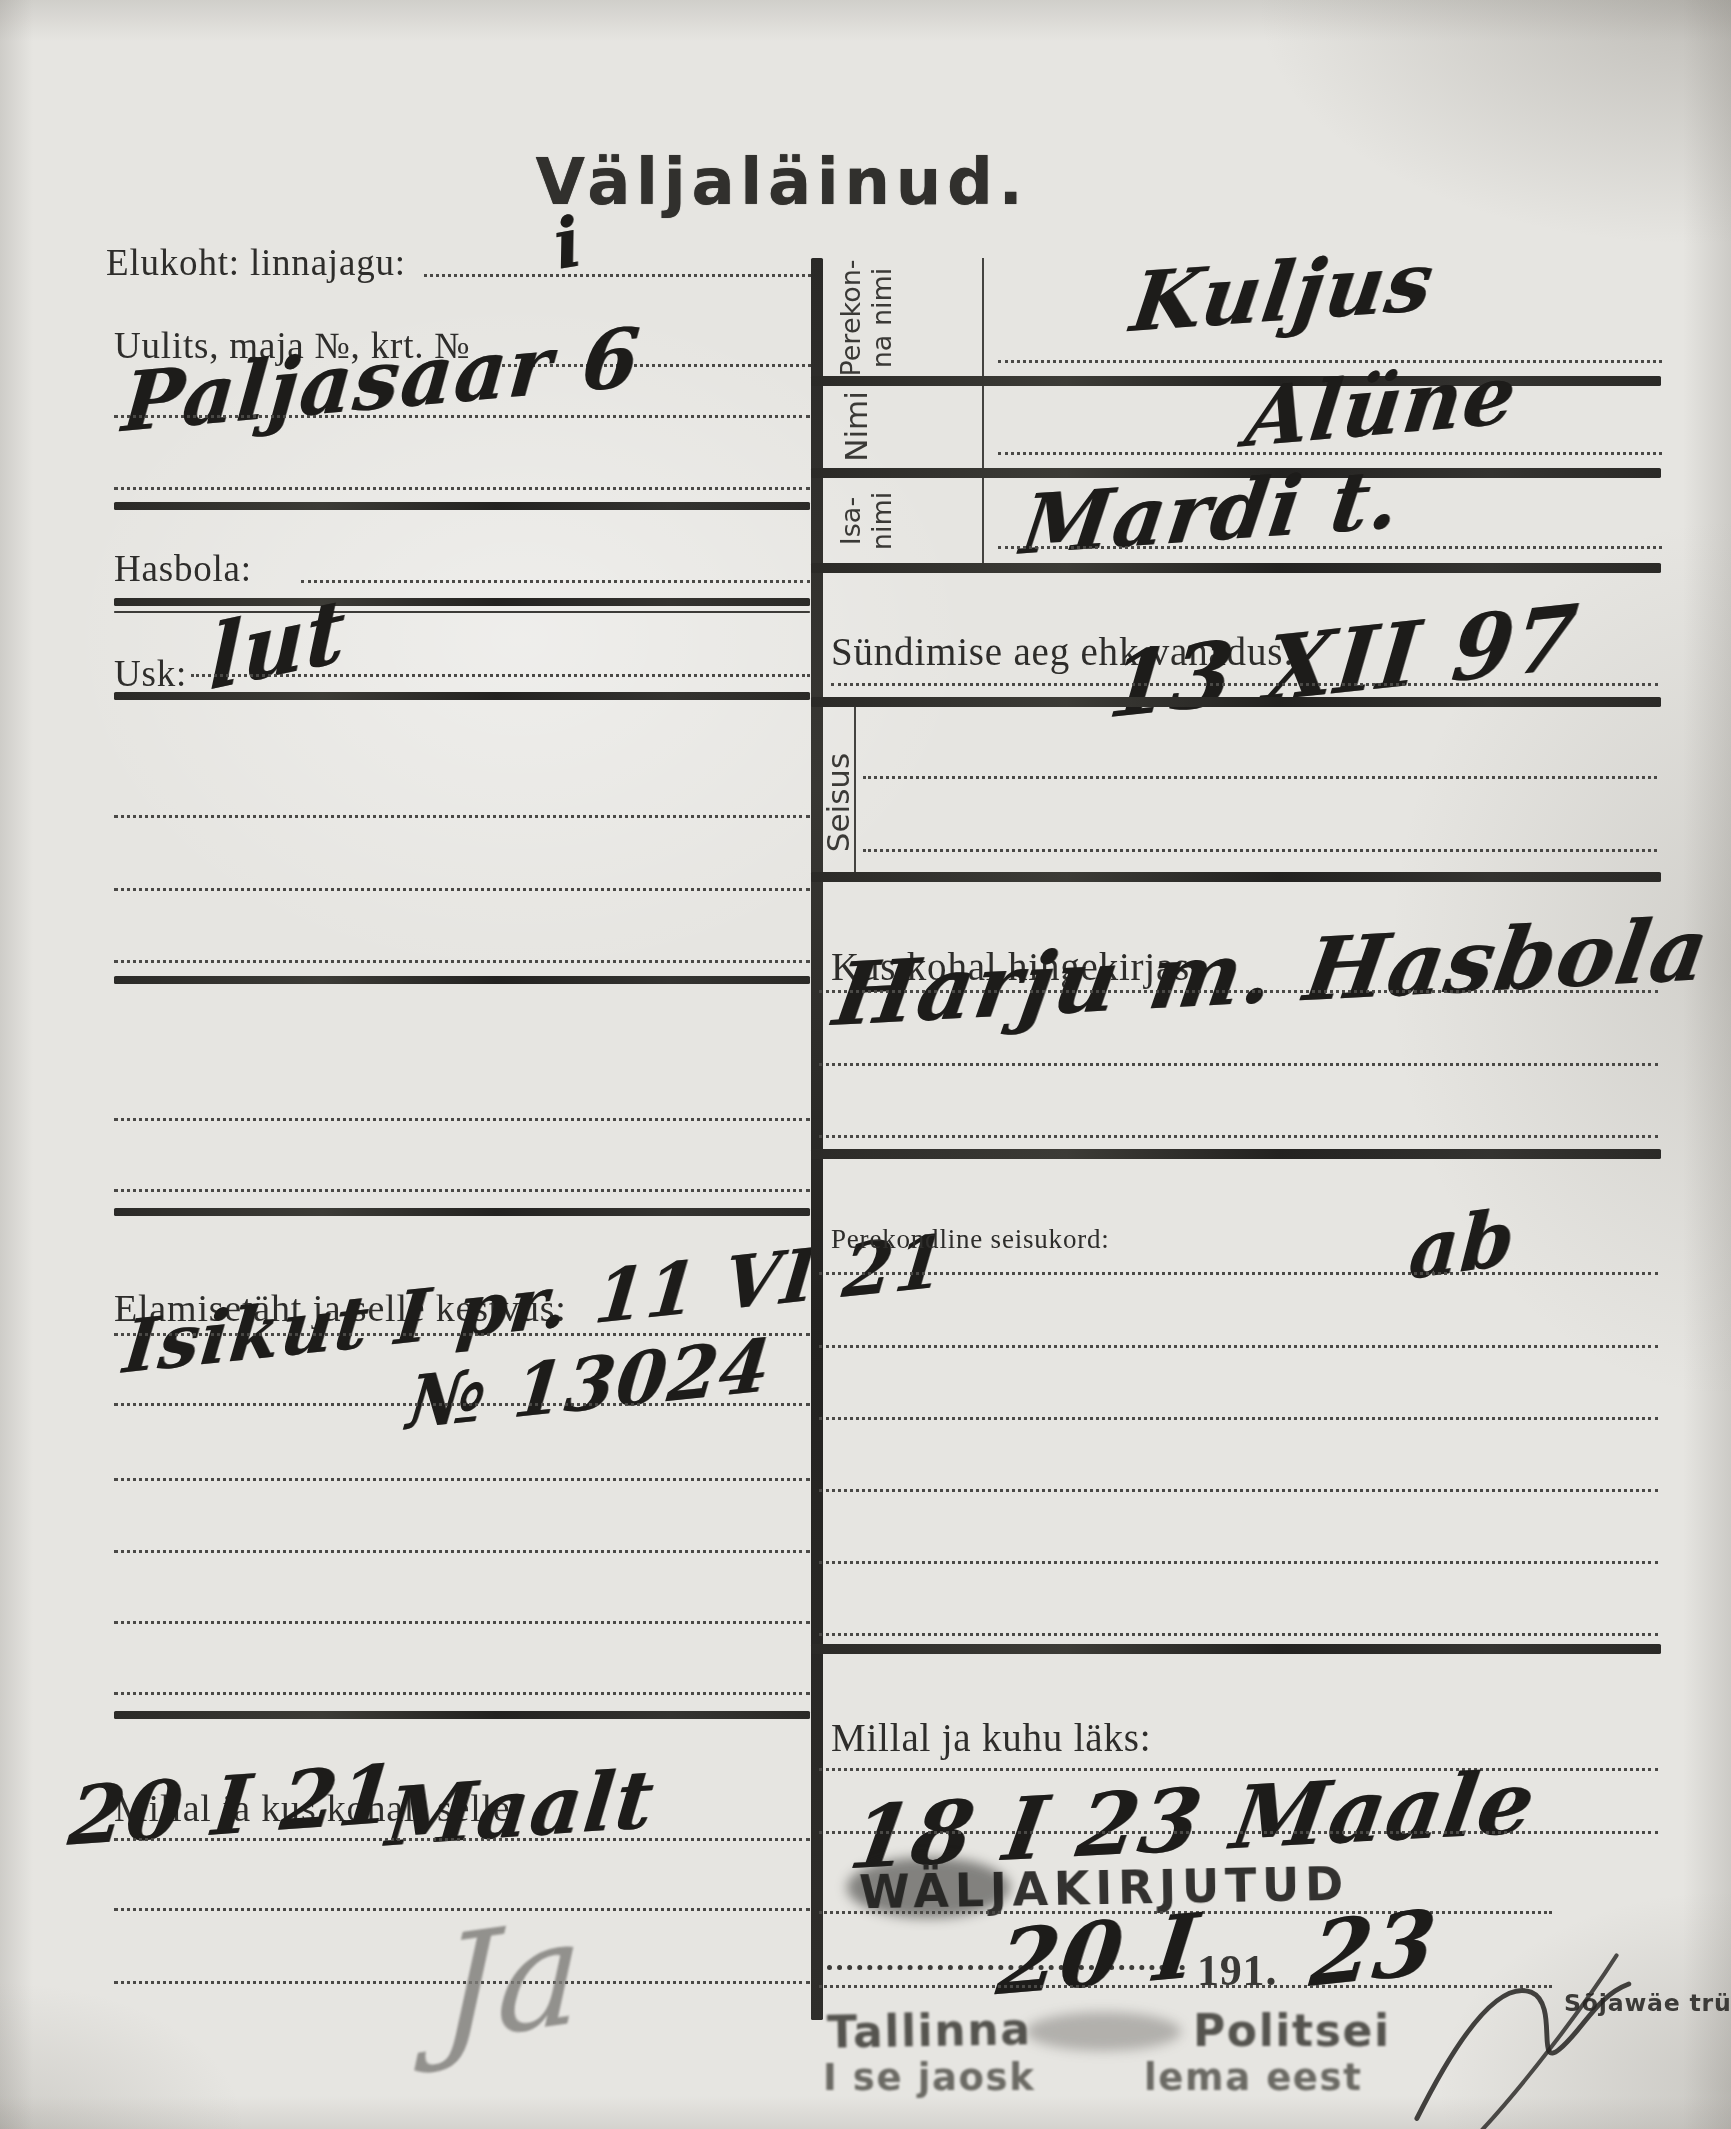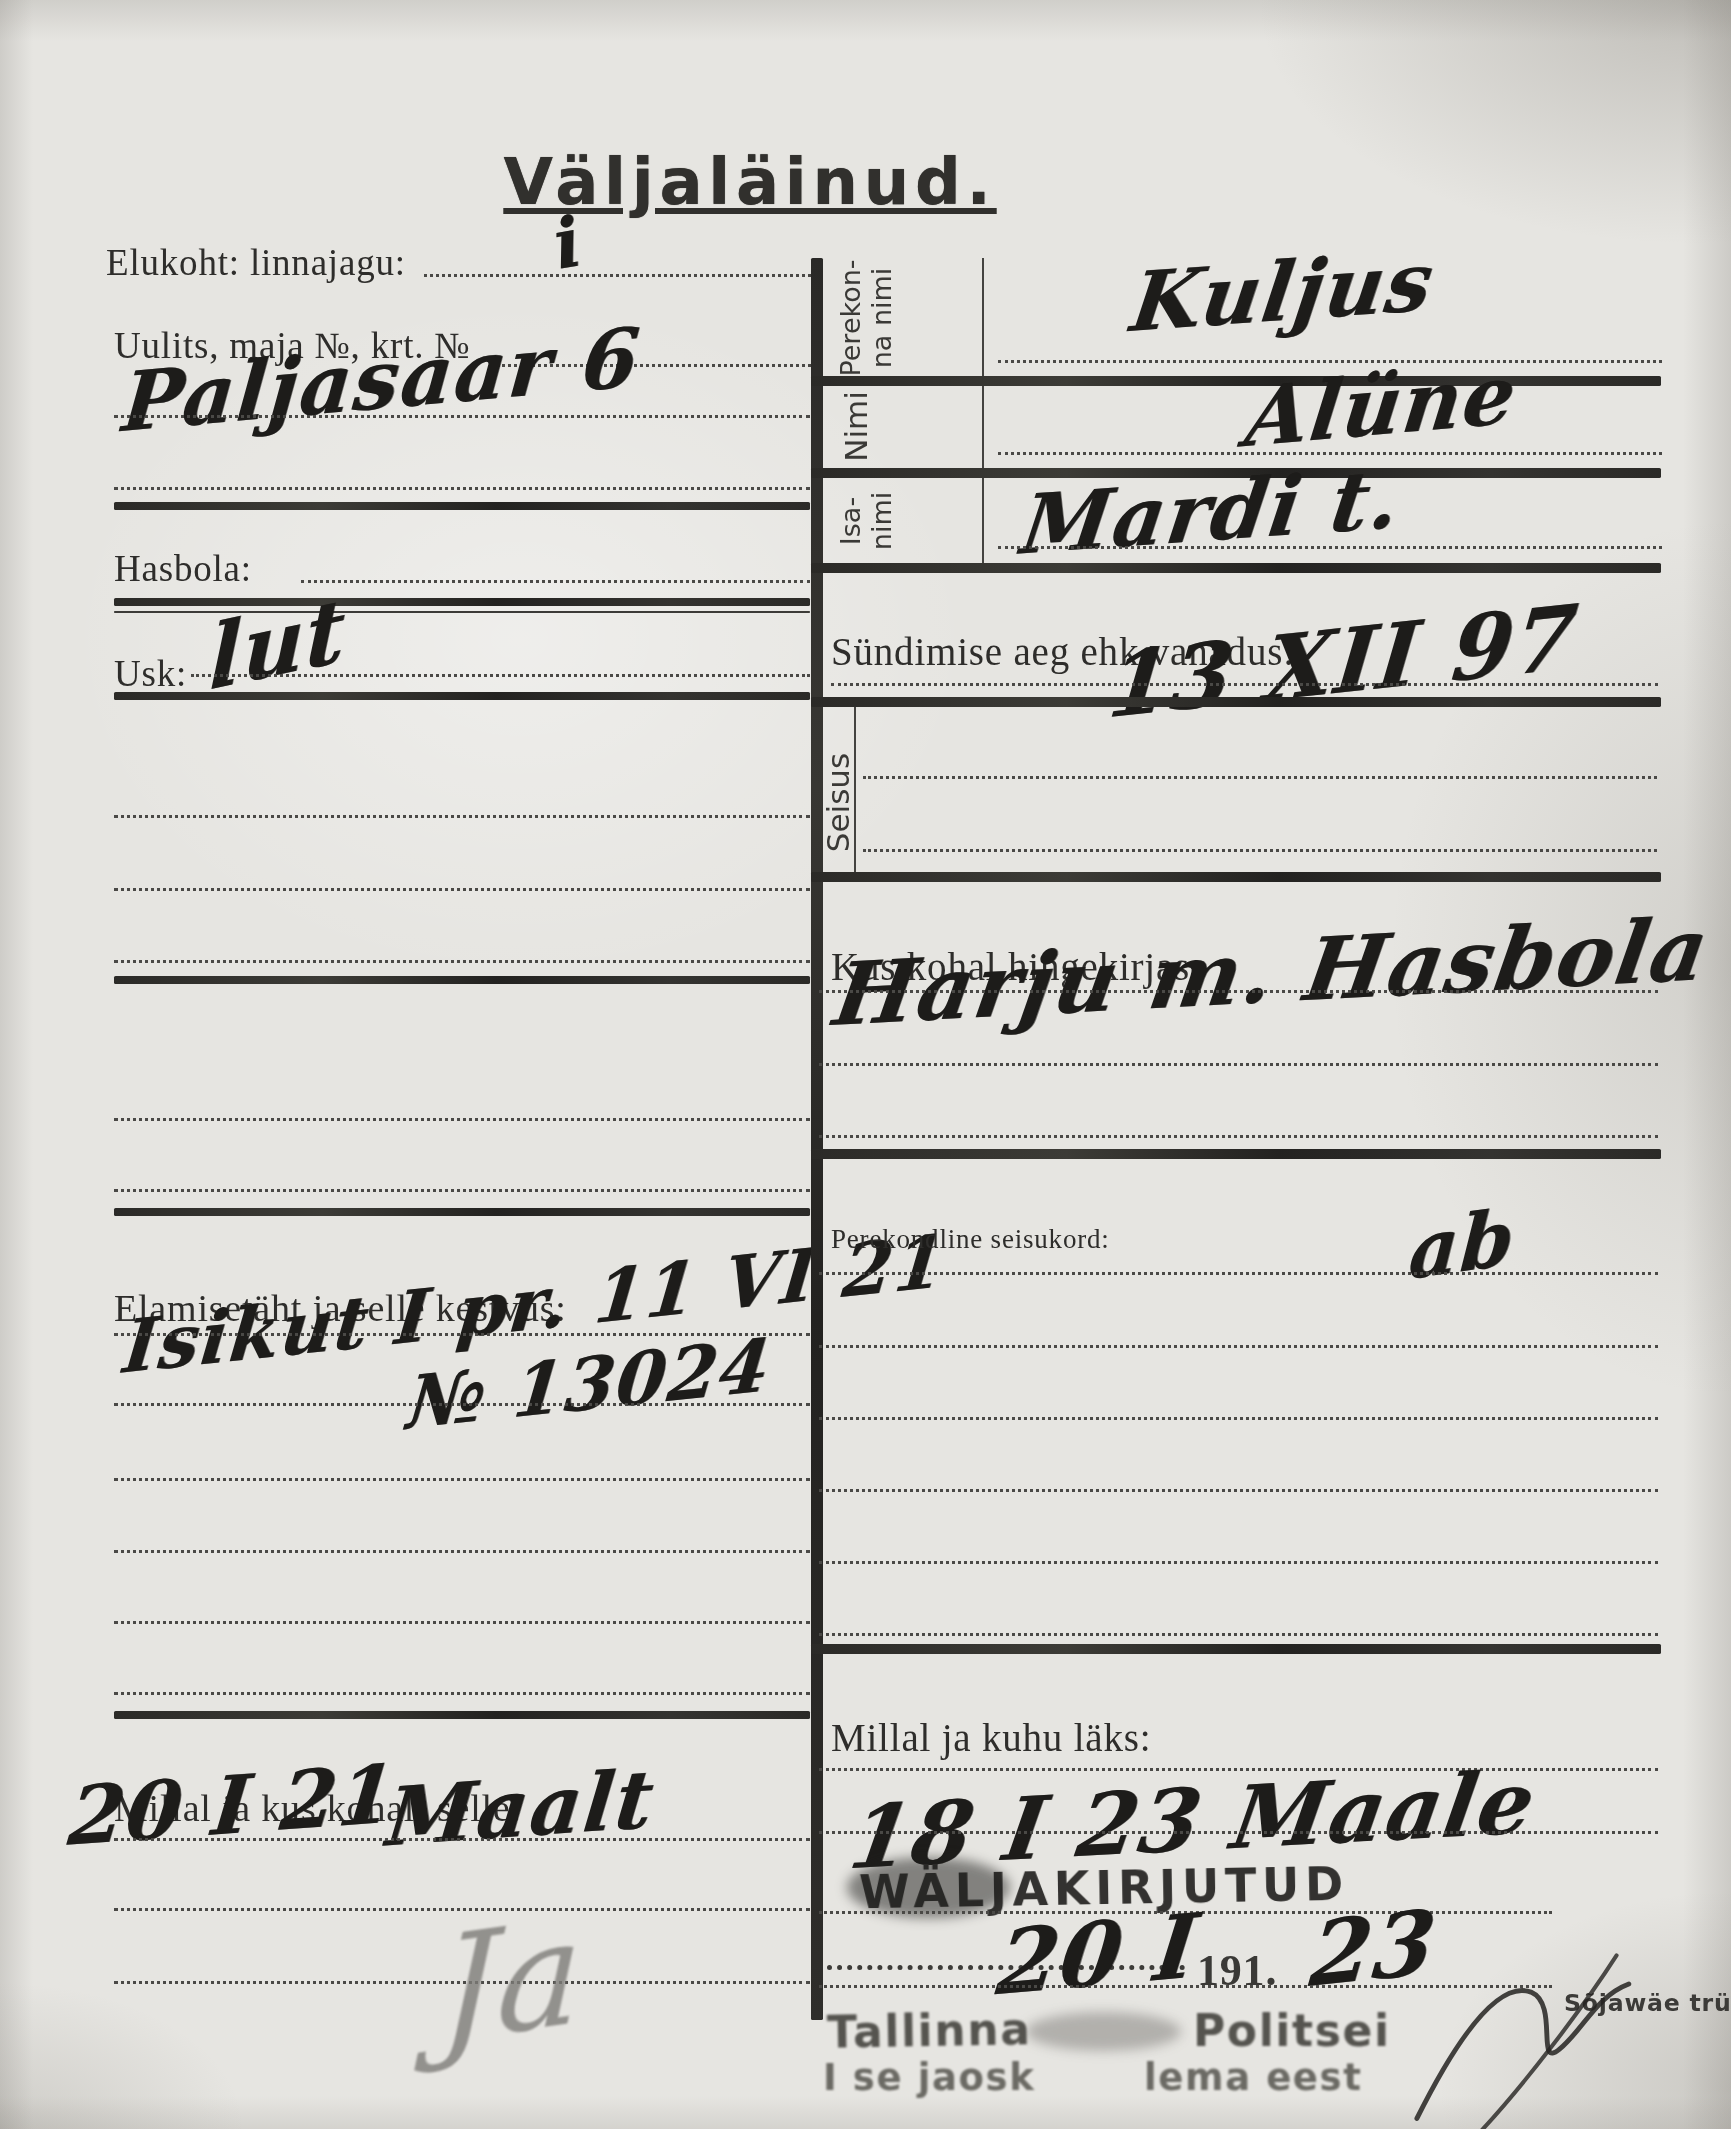--- a/index.html
+++ b/index.html
@@ -51,21 +51,21 @@
     letter-spacing:5.7px; text-align:center; color:#31302d;
     text-shadow:0 0 0.8px rgba(40,38,35,.8);
   }
   .smudge{ background:rgba(30,29,27,.5); filter:blur(5.7px); border-radius:50%; }
 </style>
 </head>
 <body>
 
 <div id="page">
 
-  <div id="title" class="abs" style="left:408px; top:145px; width:684px;text-decoration:underline;">Väljaläinud.</div>
+  <div id="title" class="abs" style="left:440px; top:145px; width:684px;">Väljaläinud.</div>
 
   <div class="abs lbl" style="left:106px; top:241px;">Elukoht: linnajagu:</div>
   <div class="abs dot" style="left:424px; top:274px; width:387px;"></div>
   <div class="abs hand" style="left:554px; top:202px; font-size:69px; transform:rotate(-10deg);">i</div>
 
   <div class="abs lbl" style="left:114px; top:324px;">Uulits, maja №, krt. №</div>
   <div class="abs dot" style="left:497px; top:364px; width:314px;"></div>
   <div class="abs hand" style="left:122px; top:332px; font-size:81px; transform:rotate(-5deg) skewX(-10deg);">Paljasaar  6</div>
   <div class="abs dot" style="left:114px; top:415px; width:696px;"></div>
   <div class="abs dot" style="left:114px; top:487px; width:696px;"></div>

